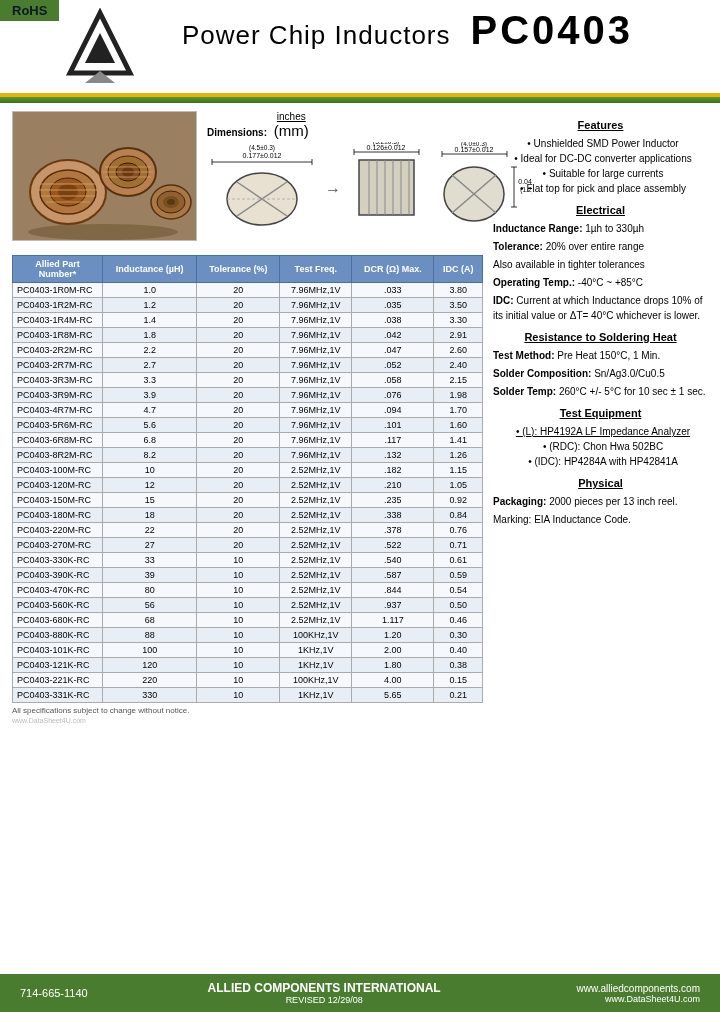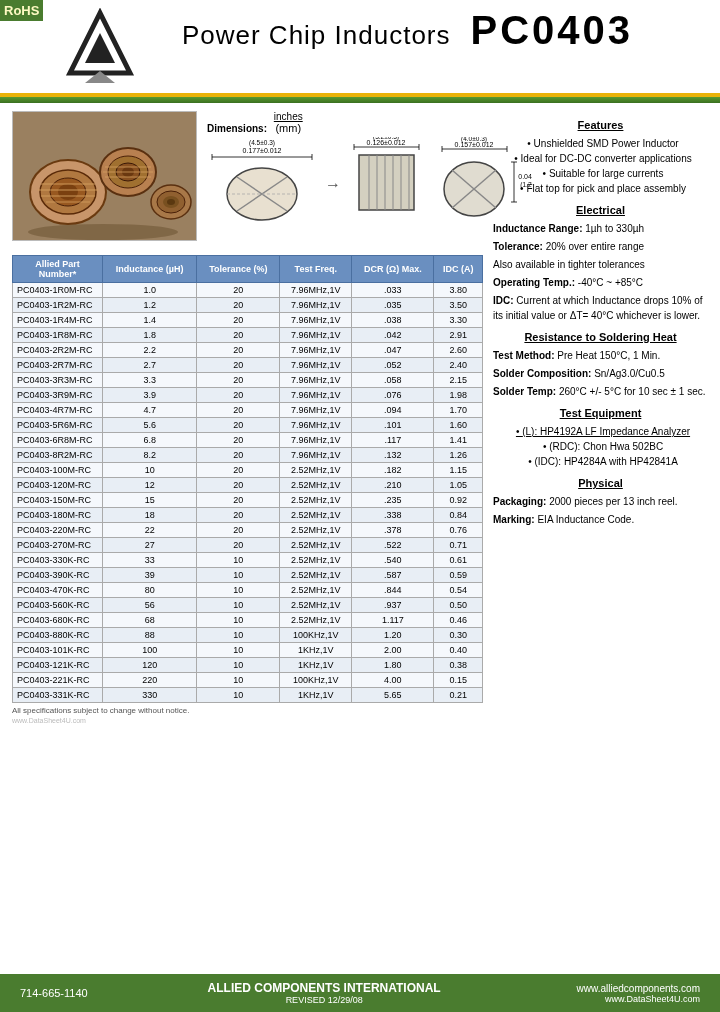--- a/index.html
+++ b/index.html
@@ -73,24 +73,24 @@
       margin-bottom: 3px;
     }
   </style>
 </head>
 <body>
 
 <div style="
   position: absolute;
   top: 0; left: 0;
   background: #4a7c2f;
-  color: #fef9c3;
+  color: #0f172a;
   font-weight: bold;
   font-size: 13px;
-  padding: 3px 4px;
+  padding: 3px 12px;
   z-index: 10;
 ">RoHS</div>
 
 <div style="
   display: flex;
   align-items: flex-start;
   padding: 8px 20px 8px 65px;
   border-bottom: 4px solid #eab308;
   min-height: 90px;
 ">
@@ -152,21 +152,21 @@
 
           <ellipse cx="90" cy="120" rx="75" ry="8" fill="#5a4020" opacity="0.4"></ellipse>
         </svg>
       </div>
 
       <div style="flex:1;">
         <div style="font-size:10px; margin-bottom:3px;">
           <span style="font-weight:bold;">Dimensions:</span>
           <span style="display:inline-block; text-align:center; margin-left:4px;">
             <span style="text-decoration:underline; font-size:10px; display:block;">inches</span>
-            <span style="font-size:11px; display:block;">(mm)</span>
+            <span style="font-size:15px; display:block;">(mm)</span>
           </span>
         </div>
 
         <div style="display:flex; align-items:center; gap:8px; flex-wrap:nowrap;">
 
           <div style="text-align:center;">
             <svg width="110" height="90" viewBox="0 0 110 90">
 
               <line x1="5" y1="20" x2="105" y2="20" stroke="#000" stroke-width="0.8"></line>
               <line x1="5" y1="17" x2="5" y2="23" stroke="#000" stroke-width="0.8"></line>
@@ -507,21 +507,21 @@
       <ul id="test-equipment-list">
           <li style="list-style: none; text-decoration: underline;">(L): HP4192A LF Impedance Analyzer</li>
           <li style="list-style: none;">(RDC): Chon Hwa 502BC</li>
           <li style="list-style: none;">(IDC): HP4284A with HP42841A</li>
         </ul>
     </div>
 
     <div class="section-title">Physical</div>
     <div class="section-content">
       <p><span style="font-weight:bold;">Packaging:</span> <span>2000 pieces per 13 inch reel.</span></p>
-      <p><span style="font-weight:bold;">Marking:</span> <span>EIA Inductance Code.</span></p>
+      <p><span style="font-weight:normal;">Marking:</span> <span>EIA Inductance Code.</span></p>
     </div>
 
   </div>
 
 </div>
 
 <div style="
   background: #4a7c2f;
   color: white;
   display: flex;

